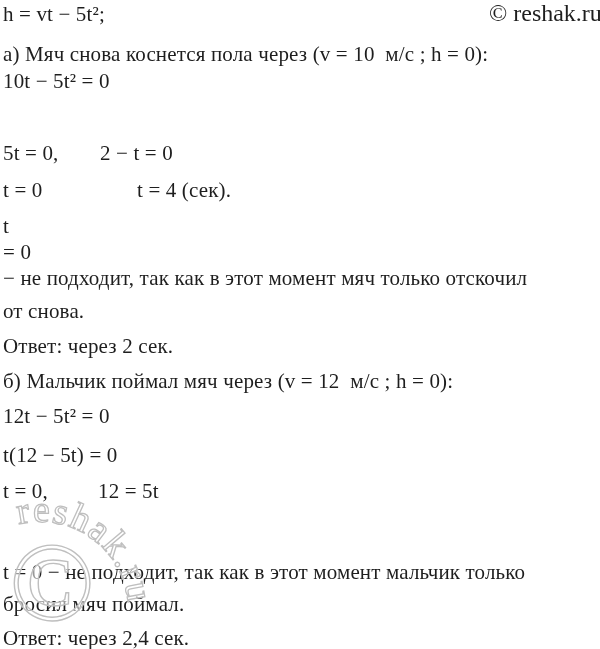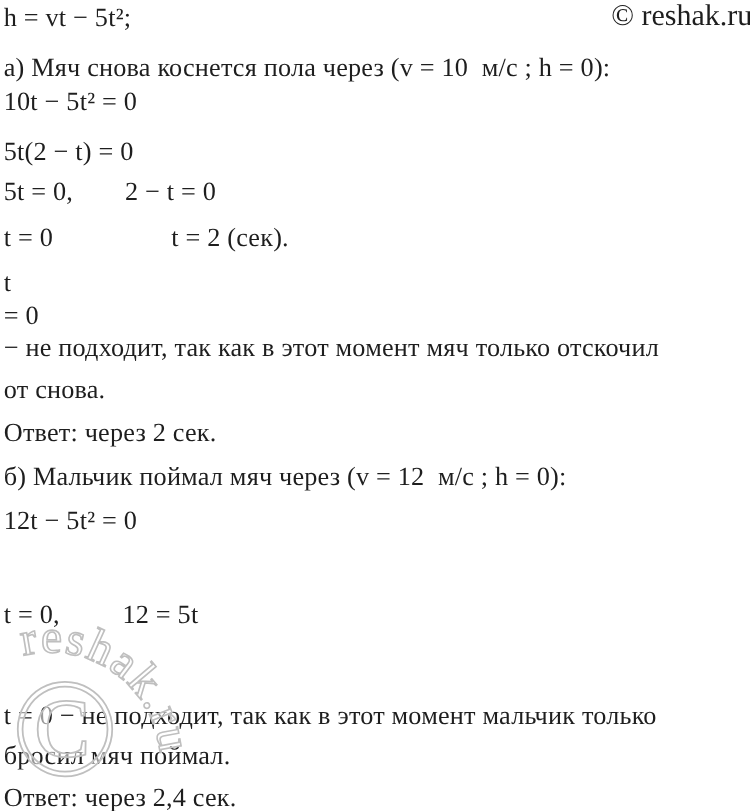--- a/index.html
+++ b/index.html
@@ -50,40 +50,40 @@
 </head>
 <body>
 
 <div class="page">
 
   <div class="line" style="top:0px">h = vt − 5t²;</div>
   <div class="copyright-header">© reshak.ru</div>
 
   <div class="line" style="top:40px">а) Мяч снова коснется пола через (v = 10  м/с ; h = 0):</div>
   <div class="line" style="top:67px">10t − 5t² = 0</div>
-  <div class="line" style="top:107px">5t(2 − t) = 0</div>
 
   <div class="line" style="top:139px; left:0; width:600px">
     <span class="seg" style="left:3px">5t = 0,</span>
     <span class="seg" style="left:100px">2 − t = 0</span>
   </div>
 
   <div class="line" style="top:176px; left:0; width:500px">
     <span class="seg" style="left:3px">t = 0</span>
-    <span class="seg" style="left:137px">t = 2 (сек).</span>
+    <span class="seg" style="left:137px">t = 4 (сек).</span>
   </div>
 
   <div class="line" style="top:212px">t</div>
   <div class="line" style="top:238px">= 0</div>
   <div class="line" style="top:264px">− не подходит, так как в этот момент мяч только отскочил</div>
   <div class="line" style="top:297px">от снова.</div>
   <div class="line" style="top:332px">Ответ: через 2 сек.</div>
 
   <div class="line" style="top:367px">б) Мальчик поймал мяч через (v = 12  м/с ; h = 0):</div>
   <div class="line" style="top:402px">12t − 5t² = 0</div>
+  <div class="line" style="top:441px">t(12 − 5t) = 0</div>
 
   <div class="line" style="top:477px; left:0; width:536px">
     <span class="seg" style="left:3px">t = 0,</span>
     <span class="seg" style="left:98px">12 = 5t</span>
   </div>
 
   <div class="line" style="top:558px">t = 0 − не подходит, так как в этот момент мальчик только</div>
   <div class="line" style="top:590px">бросил мяч поймал.</div>
   <div class="line" style="top:624px">Ответ: через 2,4 сек.</div>
 

